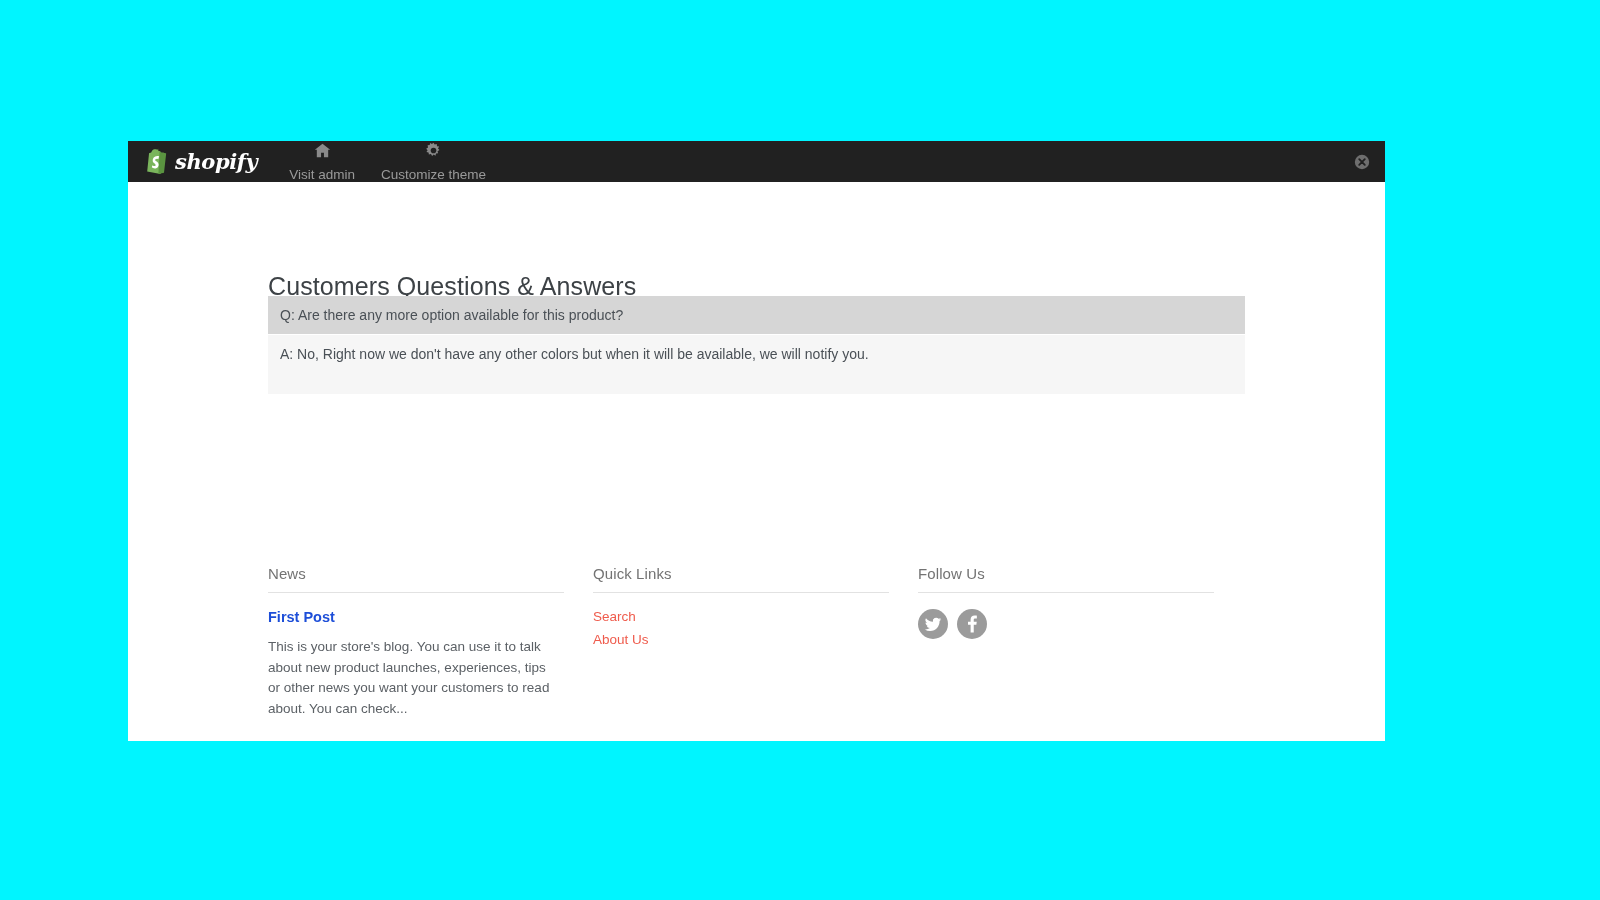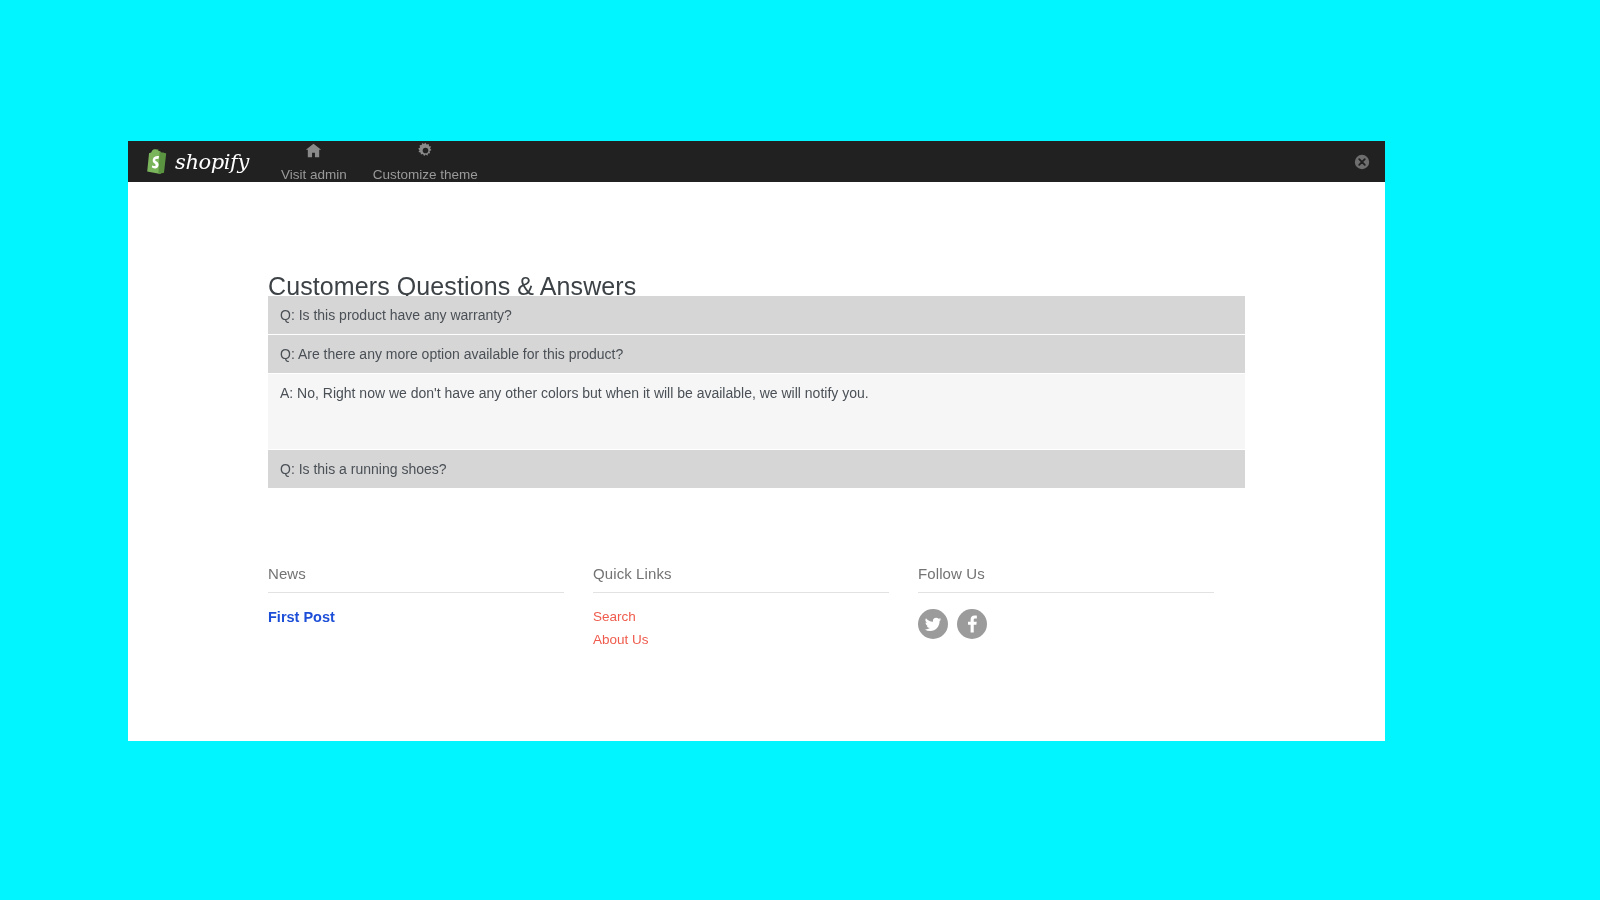--- a/index.html
+++ b/index.html
@@ -37,21 +37,21 @@
     display: flex;
     align-items: center;
     gap: 7px;
     margin-right: 32px;
   }
   .bag-icon { width: 24px; height: 27px; display: block; }
   .logo-word {
     color: #ffffff;
     font-family: "DejaVu Serif", serif;
     font-style: italic;
-    font-weight: normal;
+    font-weight: bold;
     font-size: 21px;
     letter-spacing: -0.4px;
   }
   .nav-item {
     display: flex;
     align-items: center;
     gap: 8px;
     margin-right: 26px;
     cursor: pointer;
     flex-direction: column;
@@ -108,21 +108,21 @@
   }
   .faq-q {
     background: #d6d6d6;
     height: 39px;
     line-height: 39px;
     border-bottom: 1px solid #ffffff;
     cursor: pointer;
   }
   .faq-a {
     background: #f6f6f6;
-    height: 76px;
+    height: 60px;
     line-height: 38px;
     border-bottom: 1px solid #ffffff;
   }
 
   
   #site-footer {
     position: absolute;
     left: 140px;
     top: 383px;
     width: 962px;
@@ -215,32 +215,31 @@
         <path d="M5.2 5.2l5.6 5.6M10.8 5.2l-5.6 5.6" stroke="#212121" stroke-width="1.8" stroke-linecap="round"></path>
       </svg>
     </div>
   </div>
 
   <div id="page-body">
 
     <h1 id="page-title">Customers Questions &amp; Answers</h1>
 
     <div id="faq-list">
-      <div class="faq-row faq-q">Q: Is this product have any warranty?</div>
       <div class="faq-row faq-q">Q: Are there any more option available for this product?</div>
       <div class="faq-row faq-a">A: No, Right now we don't have any other colors but when it will be available, we will notify you.</div>
-      <div class="faq-row faq-q">Q: Is this a running shoes?</div>
     </div>
 
     <div id="site-footer">
 
       <div class="footer-col">
         <h3 class="footer-heading">News</h3>
         <hr class="footer-rule">
         <p class="post-title">First Post</p>
+        <p class="post-excerpt">This is your store's blog. You can use it to talk about new product launches, experiences, tips or other news you want your customers to read about. You can check...</p>
       </div>
 
       <div class="footer-col">
         <h3 class="footer-heading">Quick Links</h3>
         <hr class="footer-rule">
         <a class="quick-link">Search</a>
         <a class="quick-link">About Us</a>
       </div>
 
       <div class="footer-col">

